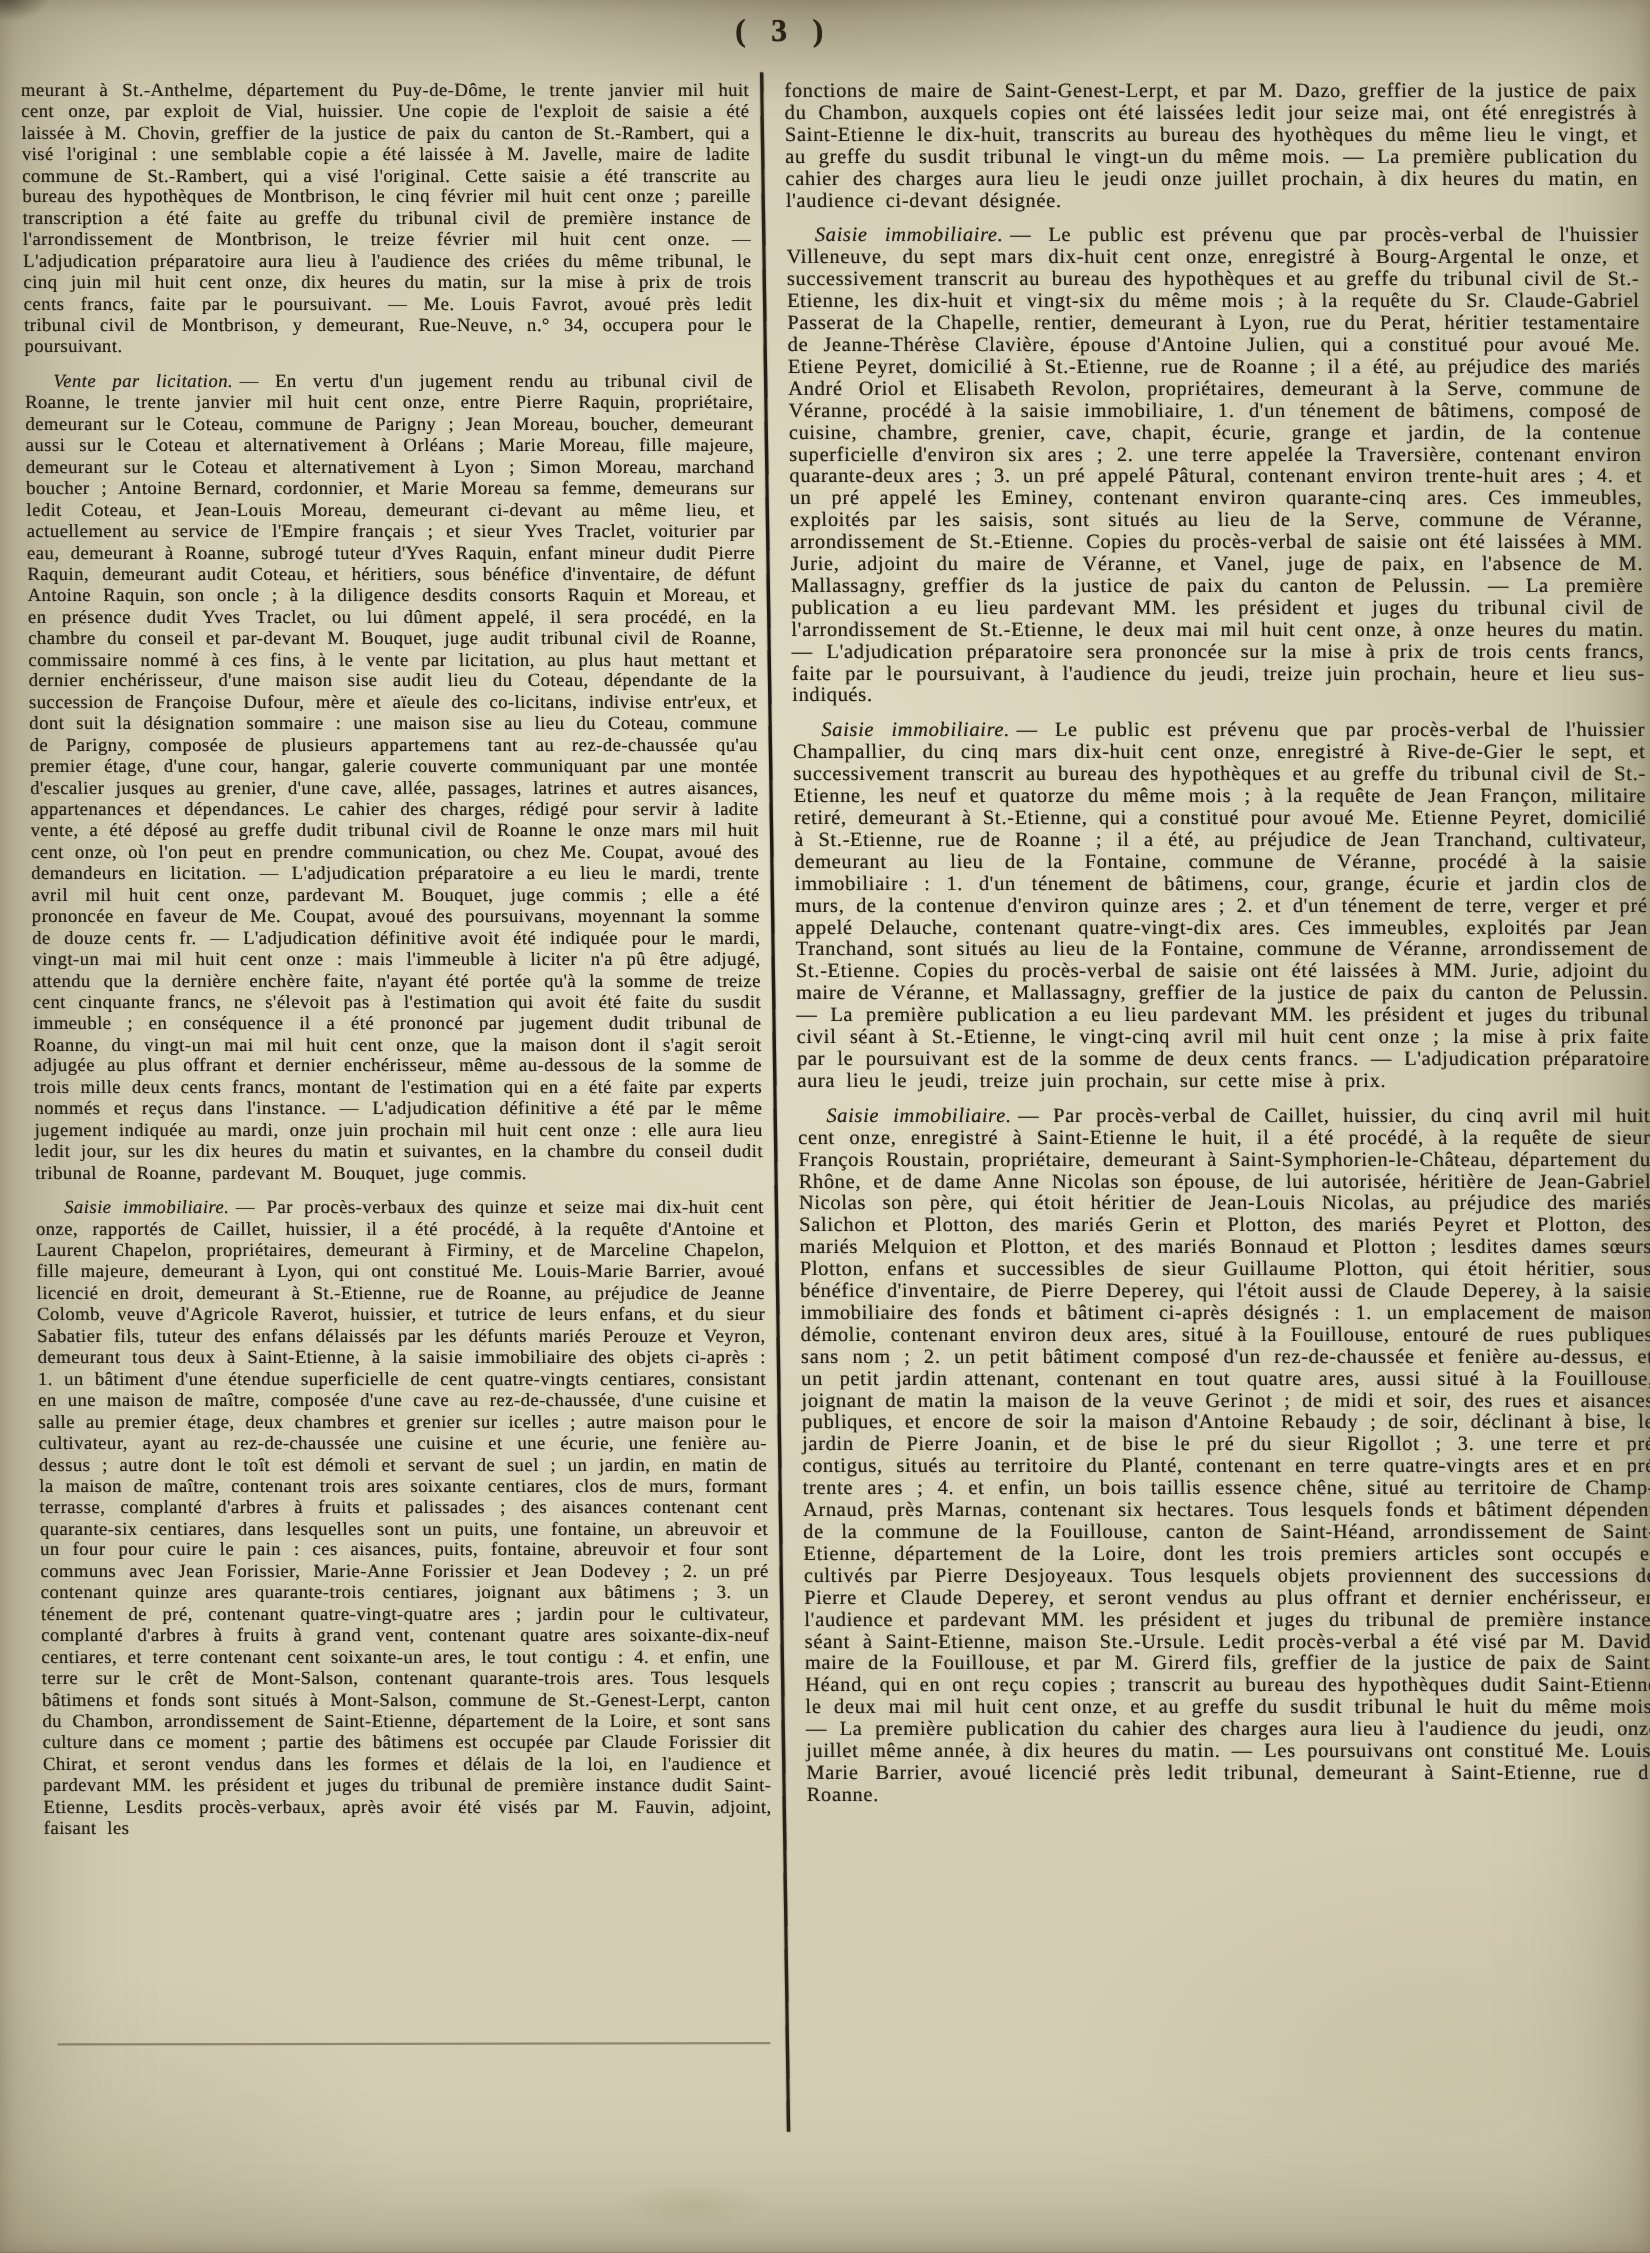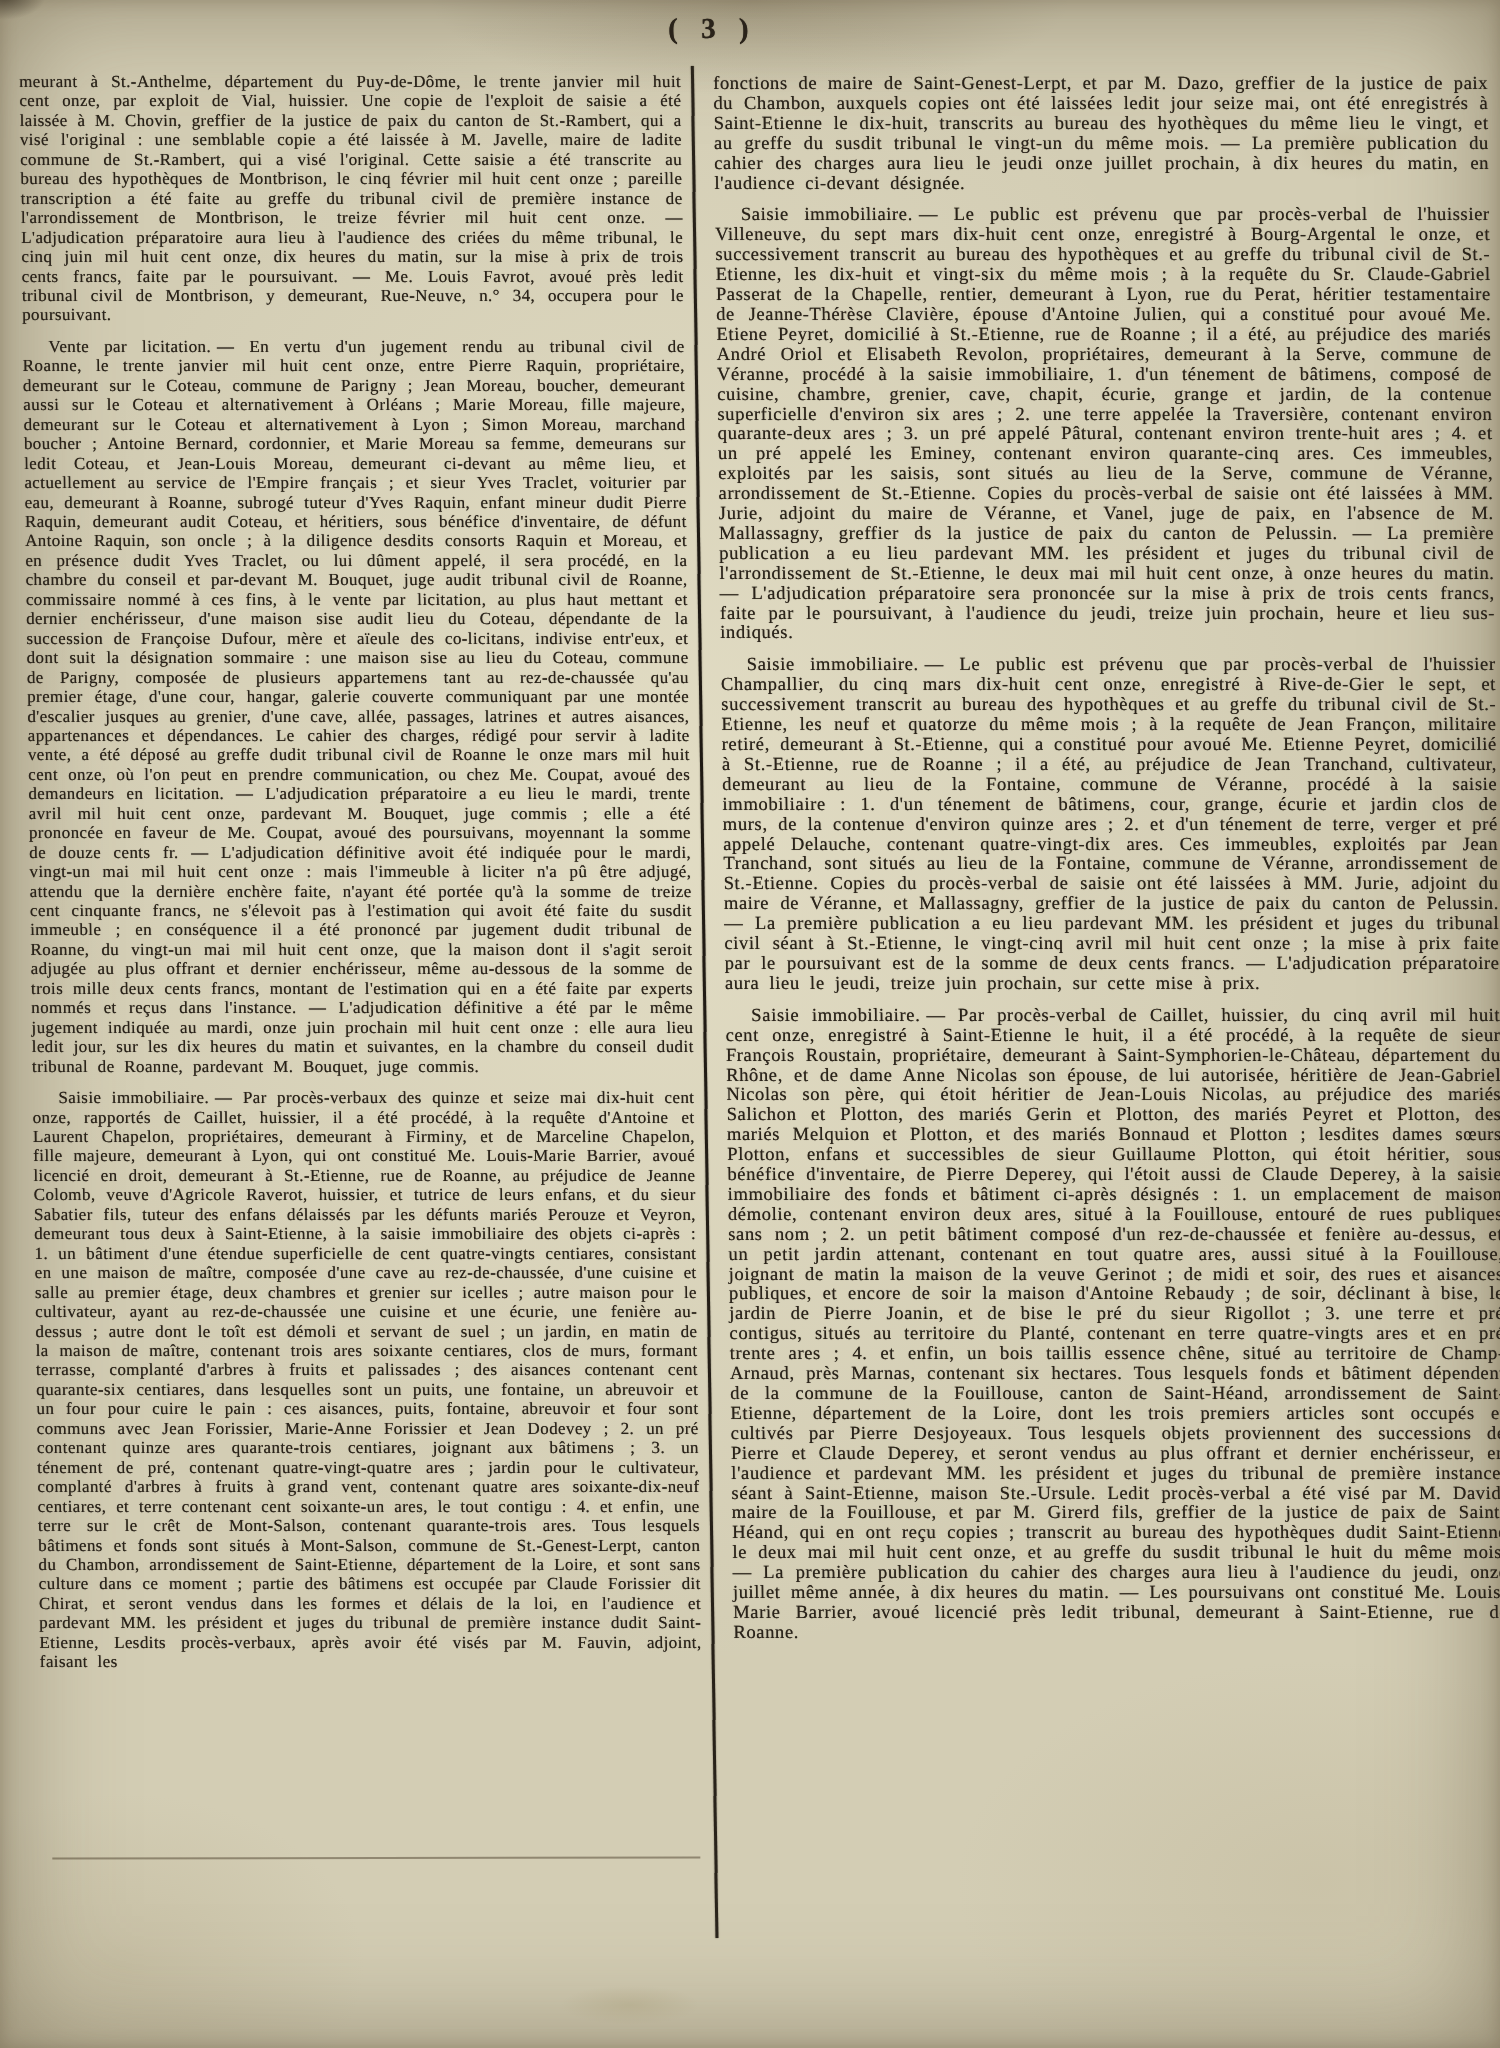--- a/index.html
+++ b/index.html
@@ -51,21 +51,21 @@
     font-size: 17px; line-height: 19.45px;
     word-spacing: 5px; letter-spacing: 0.4px;
   }
   .col-right {
     left: 712px; top: 73px; width: 775px;
     font-size: 18.6px; line-height: 19.9px;
     word-spacing: 5px; letter-spacing: 0.6px;
   }
   .col p { margin: 0 0 12px 0; text-indent: 26px; }
   .col p.cont { text-indent: 0; }
-  .lead { padding-right: 6px; }
+  .lead { font-style: italic; padding-right: 6px; }
   .lead:empty { padding-right: 0; }
   .divider {
     position: absolute; left: 690px; top: 66px;
     width: 2.5px; height: 1872px;
     background: linear-gradient(180deg, #2a241b, #1d1812 28%, #241e16 72%, #2a241b);
     box-shadow: 0 0 1.2px rgba(35,29,21,0.85);
   }
   .artifact-line {
     position: absolute; left: 28px; top: 1857px; width: 648px; height: 1.6px;
     background: rgba(78,66,46,0.5);

